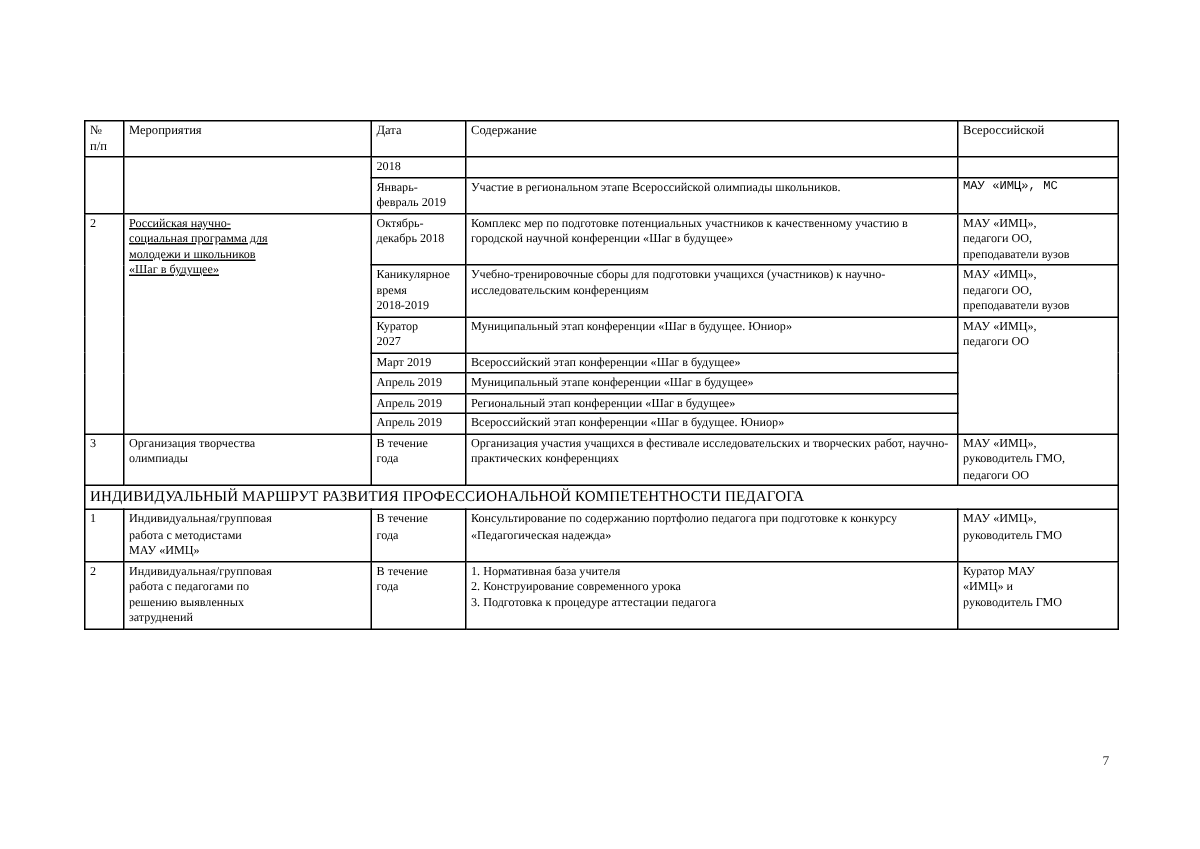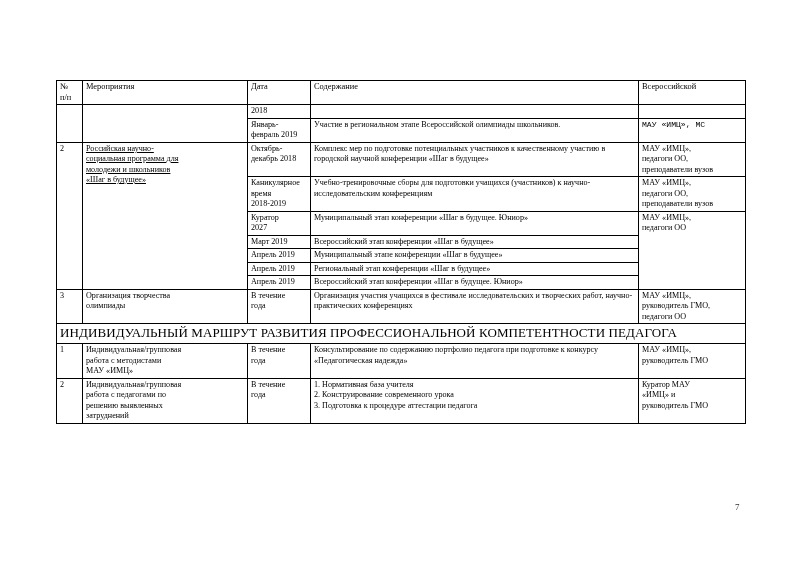--- a/index.html
+++ b/index.html
@@ -57,21 +57,21 @@
     font-size: 8.4px;
     line-height: 1.25;
   }
   .cell-num { text-align: center; }
   .cell-event { text-align: center; text-decoration: underline; }
   .cell-date { text-align: center; }
   .cell-just { text-align: justify; text-align-last: left; margin-top: 28px; }
   .banner-cell {
     text-align: center;
     font-weight: bold;
-    font-size: 13px;
+    font-size: 10px;
     padding: 2px 2px;
     letter-spacing: 0.1px;
     vertical-align: middle;
   }
   .nowrap-top { vertical-align: top; font-family: Liberation Mono, monospace; }
   .page-number {
     position: absolute;
     left: 735px;
     top: 502px;
     font-size: 9px;

